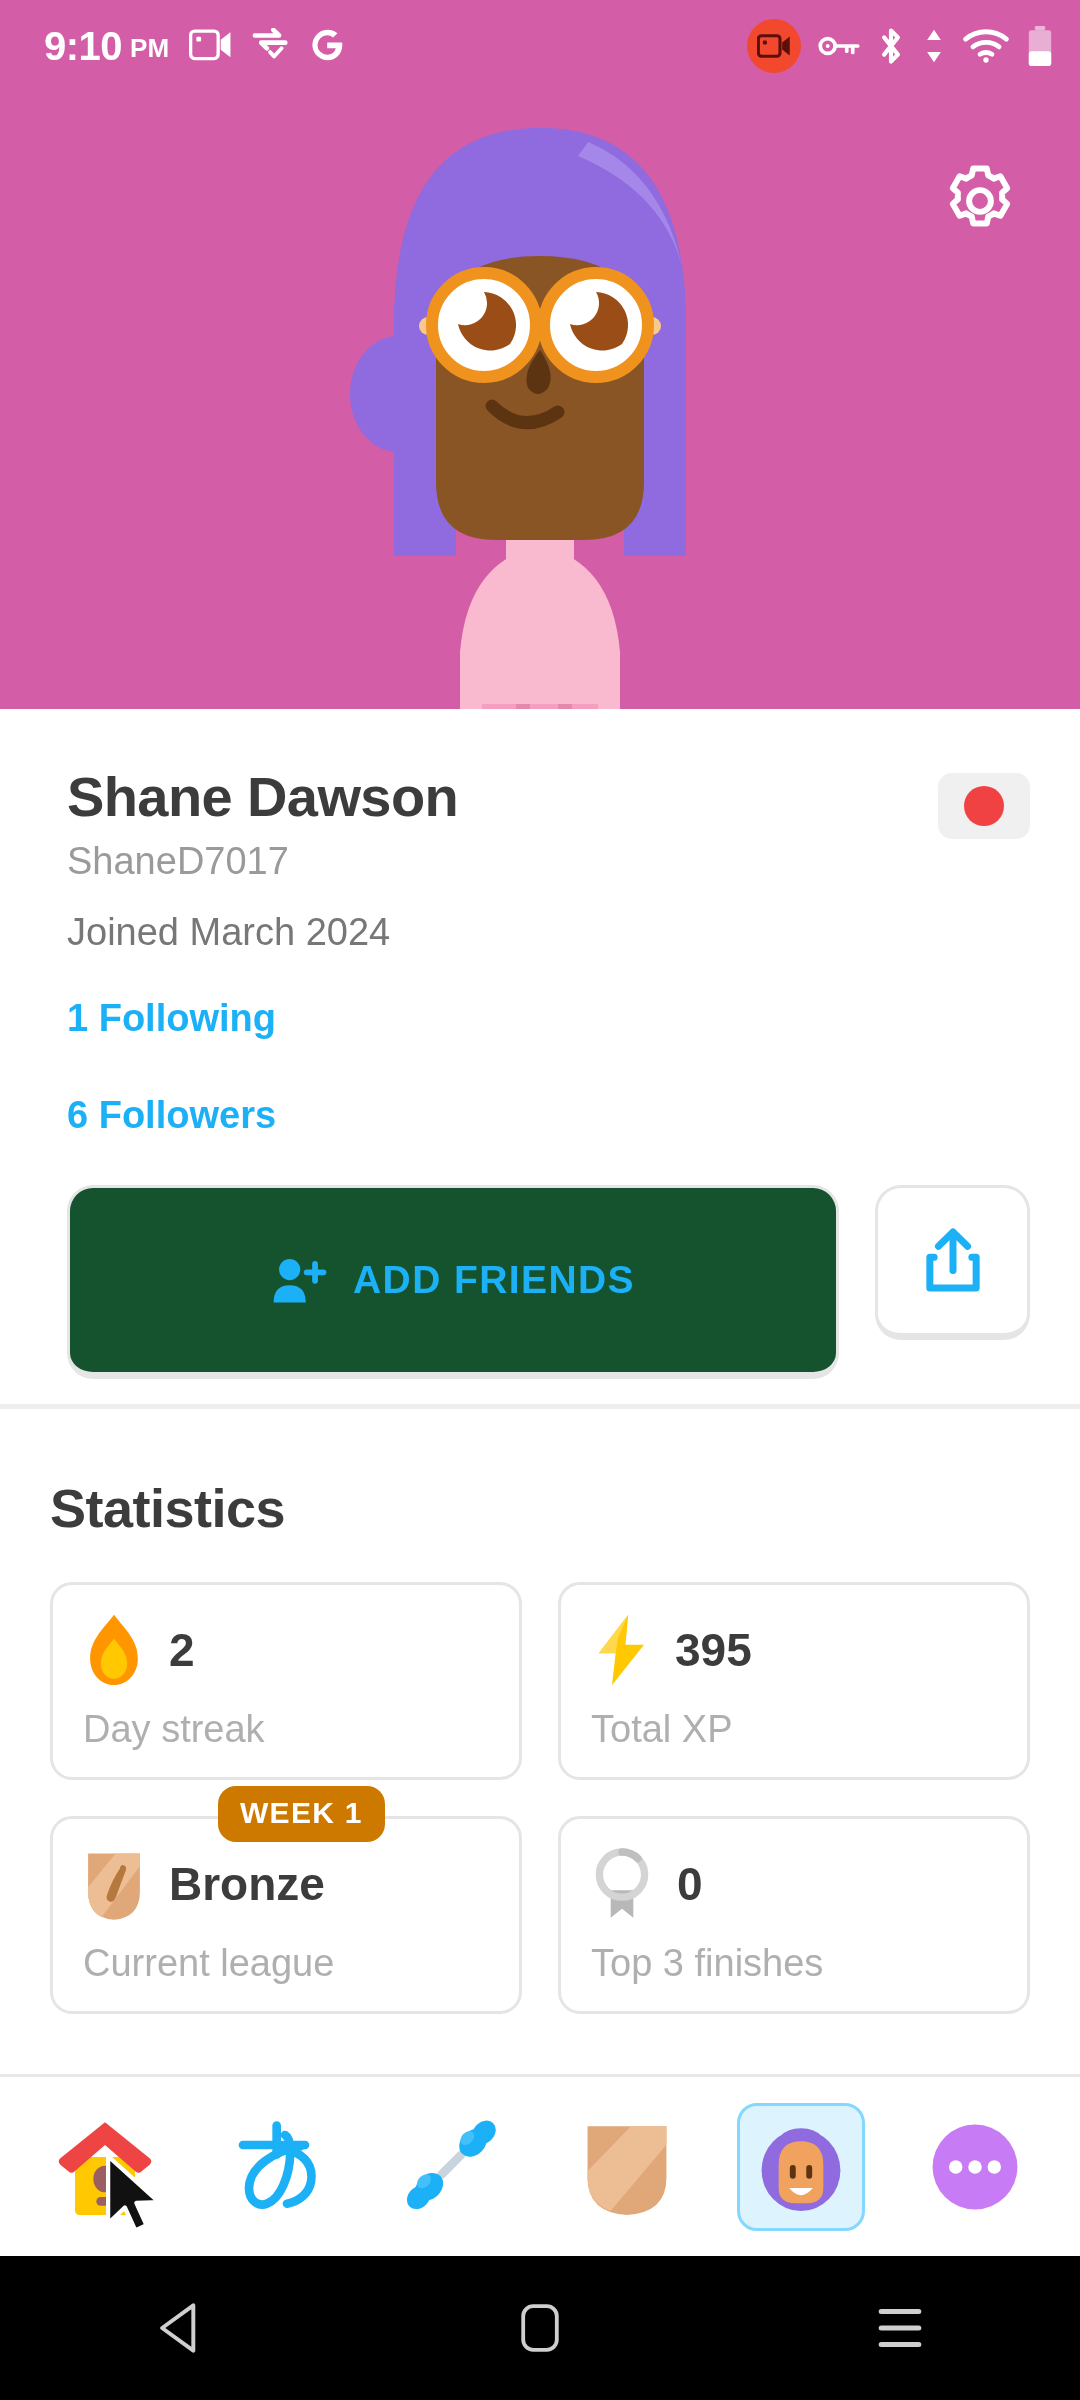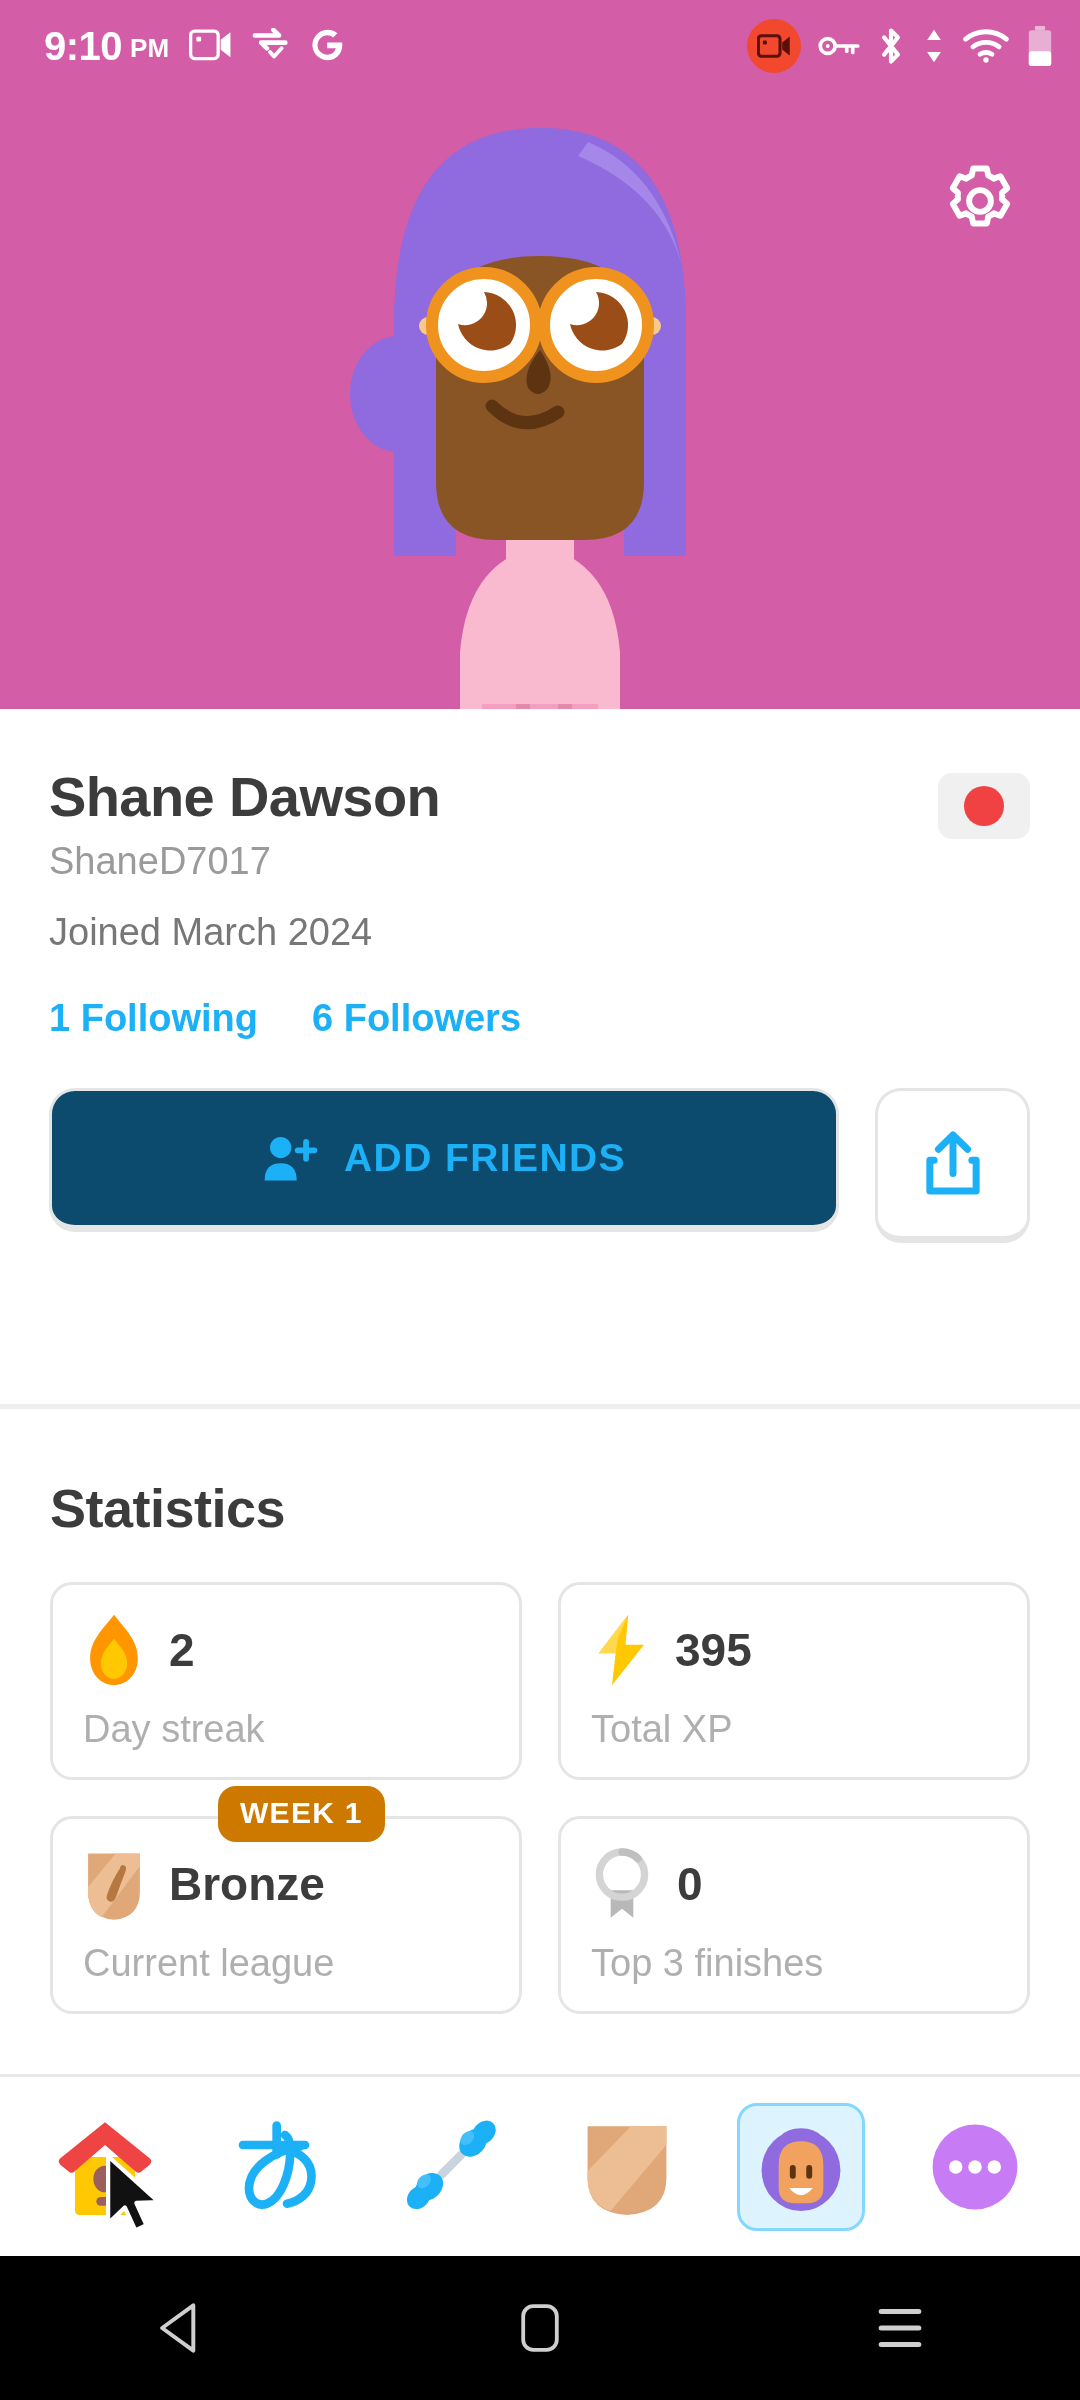--- a/index.html
+++ b/index.html
@@ -44,49 +44,49 @@
 
   .avatar-wrap {
     position:absolute; left:0; top:92px; width:1080px; height:621px;
     display:flex; justify-content:center; align-items:flex-end;
   }
   .avatar-svg { display:block; }
 
   
   .profile {
     position:absolute; top:713px; left:0; width:1080px;
-    padding:52px 50px 0 49px;
+    padding:52px 50px 0 67px;
   }
   .name-row { display:flex; align-items:flex-start; justify-content:space-between; }
   .disp-name {
     font-size:56px; font-weight:bold; color:#3c3c3c; letter-spacing:-0.6px;
     line-height:1.15;
   }
   .flag {
     width:92px; height:66px; border-radius:14px; background:#f0f0f0;
     display:flex; align-items:center; justify-content:center; flex:none;
     margin-top:8px;
   }
   .flag-dot { width:40px; height:40px; border-radius:50%; background:#f04242; }
   .username {
     font-size:38px; color:#9a9a9a; line-height:1.2;
   }
   .joined {
     margin-top:25px; font-size:38px; color:#777777; line-height:1.2;
   }
   .follow-row {
     margin-top:42px; display:flex; gap:54px;
-    font-size:38px; font-weight:bold; color:#1cb0f6;
+    font-size:38px; font-weight:bold; color:#1cb0f6;flex-direction:column;
   }
   .follow-row span { cursor:pointer; }
 
   .btn-row { margin-top:48px; display:flex; gap:36px; align-items:stretch; }
   .add-friends {
-    flex:1; height:144px; border:3px solid #e5e5e5; border-bottom-width:7px;
-    border-radius:26px; background:#0c4a6e;
+    flex:1; height:194px; border:3px solid #e5e5e5; border-bottom-width:7px;
+    border-radius:26px; background:#14532d;
     display:flex; align-items:center; justify-content:center; gap:26px;
     cursor:pointer;
   }
   .af-label {
     font-size:39px; font-weight:bold; color:#1cb0f6; letter-spacing:1.4px;
   }
   .share-btn {
     width:155px; height:155px; border:3px solid #e5e5e5; border-bottom-width:7px;
     border-radius:26px; background:#fff;
     display:flex; align-items:center; justify-content:center; cursor:pointer;

